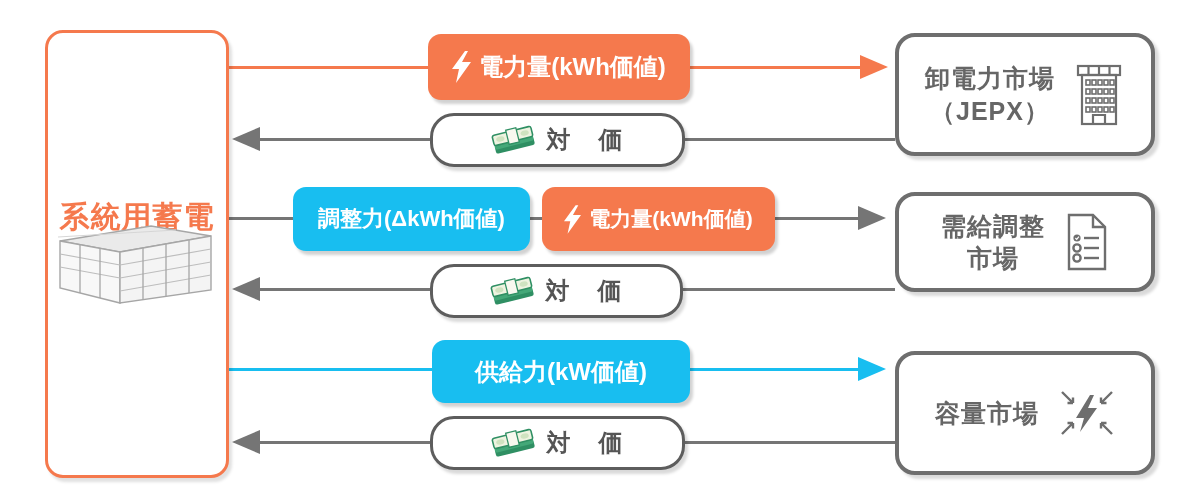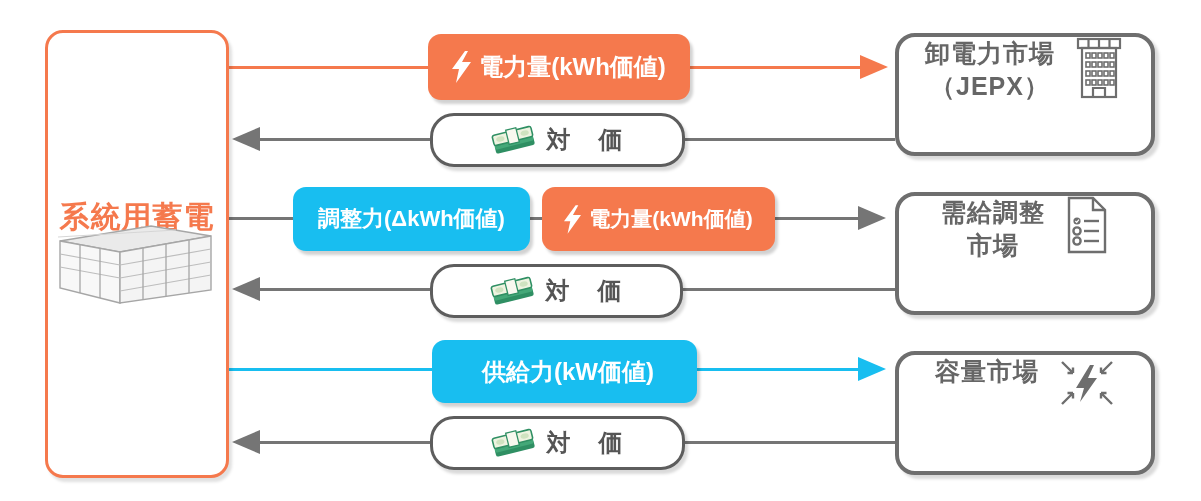--- a/index.html
+++ b/index.html
@@ -41,21 +41,21 @@
     box-shadow:3px 4px 3px rgba(0,0,0,0.12);
   }
   .battery-title{
     position:absolute;top:164px;left:0;width:100%;text-align:center;
     color:#F5794D;font-size:30px;font-weight:700;letter-spacing:1px;font-family:Liberation Mono, monospace;
   }
   .battery-art{position:absolute;top:192px;left:10px;}
   
   .market{
     position:absolute;left:895px;width:260px;background:#ffffff;z-index:2;
-    border:4px solid #6E6E6E;border-radius:20px;display:flex;
+    border:4px solid #6E6E6E;border-radius:20px;display:flex;align-items:center;
     justify-content:center;gap:20px;box-shadow:4px 4px 3px rgba(0,0,0,0.15);
     box-sizing:border-box;
   }
   .market-label{
     color:#666666;font-size:25px;font-weight:700;text-align:center;
     white-space:pre-line;line-height:1.3;letter-spacing:1px;
   }
   .bolt-white{flex:0 0 auto;}
 </style>
 </head>
@@ -137,21 +137,21 @@
         <rect x="3" y="15" width="38" height="8" rx="2" fill="#44a878"></rect>
         <rect x="3" y="9" width="38" height="10" rx="2" fill="#eef3e0" stroke="#2f8f63" stroke-width="1.5"></rect>
         <rect x="17" y="7" width="10" height="14" fill="#f8f8ef" stroke="#2f8f63" stroke-width="1.2"></rect>
         <ellipse cx="10" cy="14" rx="4" ry="2.5" fill="#cfe3c0"></ellipse>
         <ellipse cx="34" cy="14" rx="4" ry="2.5" fill="#cfe3c0"></ellipse>
       </g>
     </svg>
     <span>対　価</span>
   </div>
 
-  <div class="pill blue" style="left:432px;top:340px;width:258px;height:63px;font-size:24px;padding-left:7px;">
+  <div class="pill blue" style="left:432px;top:340px;width:258px;height:63px;font-size:24px;">
     <span>供給力(kW価値)</span>
   </div>
   <div class="taika" style="left:430px;top:416px;width:249px;height:48px;">
     <svg width="46" height="38" viewBox="0 0 44 36">
       <g transform="rotate(-14 22 20)">
         <rect x="3" y="20" width="38" height="7" rx="2" fill="#2f8f63"></rect>
         <rect x="3" y="15" width="38" height="8" rx="2" fill="#44a878"></rect>
         <rect x="3" y="9" width="38" height="10" rx="2" fill="#eef3e0" stroke="#2f8f63" stroke-width="1.5"></rect>
         <rect x="17" y="7" width="10" height="14" fill="#f8f8ef" stroke="#2f8f63" stroke-width="1.2"></rect>
         <ellipse cx="10" cy="14" rx="4" ry="2.5" fill="#cfe3c0"></ellipse>
@@ -189,21 +189,21 @@
         <rect x="11" y="43" width="4" height="5"></rect>
           <rect x="17" y="43" width="4" height="5"></rect>
           <rect x="23" y="43" width="4" height="5"></rect>
           <rect x="29" y="43" width="4" height="5"></rect>
           <rect x="35" y="43" width="4" height="5"></rect>
       </g>
       <path d="M18 60 V51 H30 V60"></path>
     </svg>
   </div>
 
-  <div class="market" style="top:192px;height:123px;">
+  <div class="market" style="top:192px;height:100px;">
     <span class="market-label">需給調整
 市場</span>
     <svg width="44" height="58" viewBox="0 0 44 58" fill="none" stroke="#6e6e6e" stroke-width="2.4">
       <path d="M4 2 H28 L40 14 V56 H4 Z"></path>
       <path d="M28 2 V14 H40"></path>
       <circle cx="12" cy="25" r="3.6" fill="#6e6e6e" stroke="none"></circle>
       <path d="M10.4 25 l1.3 1.4 2.2-2.8" stroke="#ffffff" stroke-width="1.2"></path>
       <line x1="19" y1="25" x2="34" y2="25"></line>
       <circle cx="12" cy="35" r="3.6"></circle>
       <line x1="19" y1="35" x2="34" y2="35"></line>

